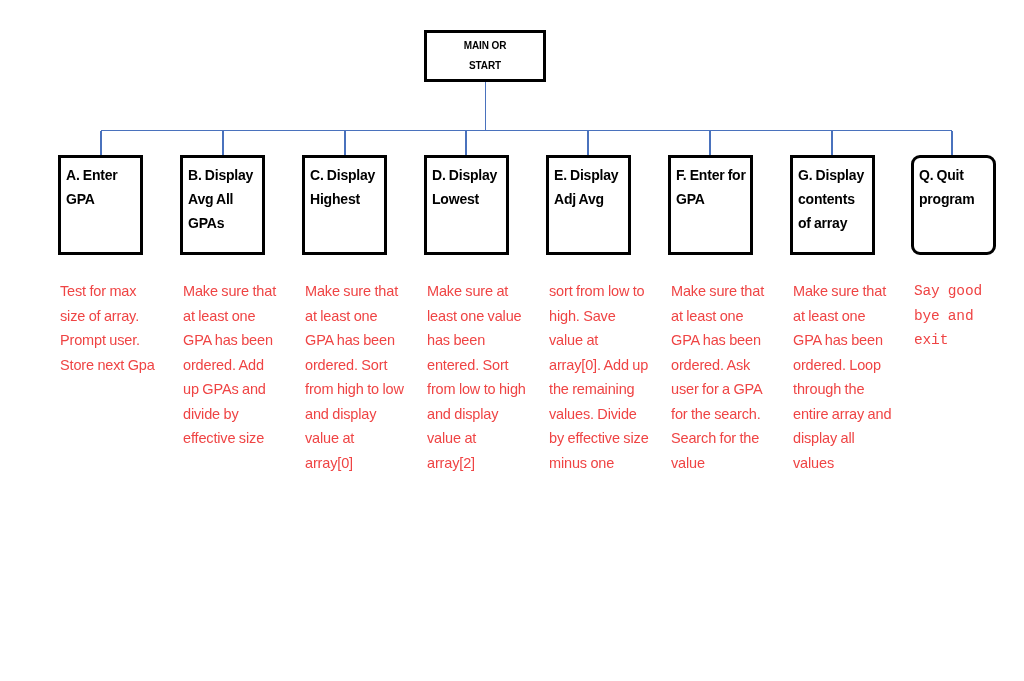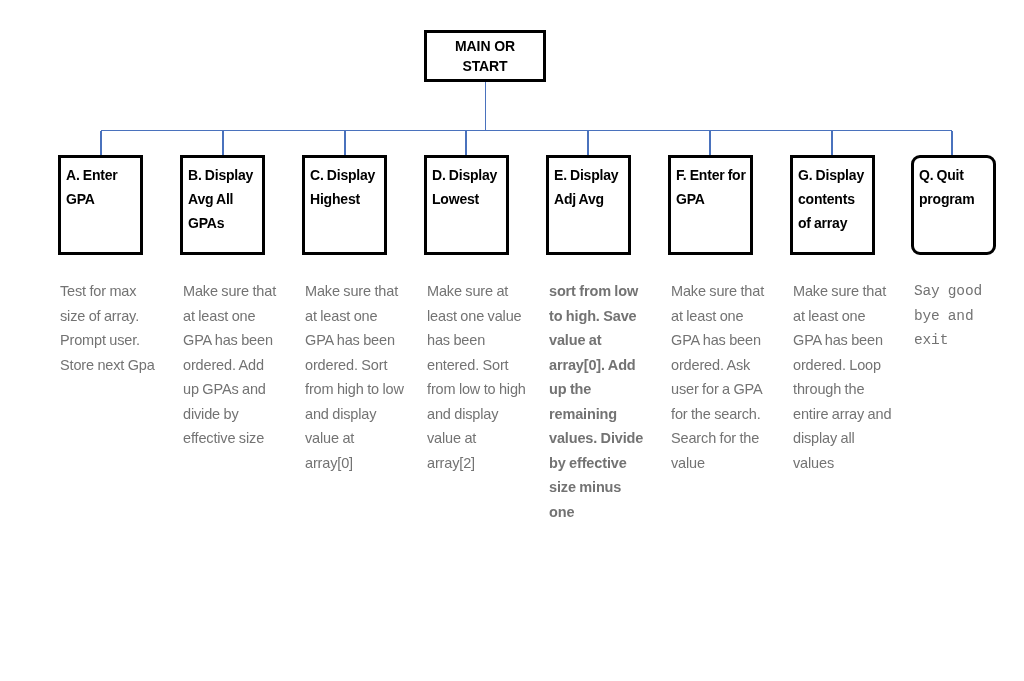--- a/index.html
+++ b/index.html
@@ -43,21 +43,21 @@
     top: 30px;
     width: 122px;
     height: 52px;
     display: flex;
     flex-direction: column;
     align-items: center;
     justify-content: center;
   }
   .root-line {
     font-weight: bold;
-    font-size: 14px;
+    font-size: 10px;
     line-height: 20px;
     letter-spacing: -0.1px;
     white-space: nowrap;
   }
 
   .node-box.child {
     top: 155px;
     width: 85px;
     height: 100px;
     padding: 5px 3px 0 5px;
@@ -72,21 +72,21 @@
 
   
   .desc {
     position: absolute;
     top: 279px;
     width: 100px;
     font-size: 14.5px;
     line-height: 24.5px;
     letter-spacing: -0.15px;
     word-spacing: -0.4px;
-    color: #737373;
+    color: #ef4444;
   }
 </style>
 </head>
 <body>
 
 <div id="diagram">
 
   <svg id="connectors" viewBox="0 0 1024 681" width="1024" height="681">
     <g stroke="#4a72bd" stroke-width="1.6" fill="none" shape-rendering="crispEdges">
 
@@ -132,18 +132,18 @@
     <div class="child-label">G. Display contents of array</div>
   </div>
   <div class="node-box child" style="left:911px;border-radius:9px;">
     <div class="child-label">Q. Quit program</div>
   </div>
 
   <div class="desc" style="left:60px;">Test for max size of array. Prompt user. Store next Gpa</div>
   <div class="desc" style="left:183px;">Make sure that at least one GPA has been ordered. Add up GPAs and divide by effective size</div>
   <div class="desc" style="left:305px;">Make sure that at least one GPA has been ordered. Sort from high to low and display value at array[0]</div>
   <div class="desc" style="left:427px;">Make sure at least one value has been entered. Sort from low to high and display value at array[2]</div>
-  <div class="desc" style="left:549px;font-weight:bold;">sort from low to high. Save value at array[0]. Add up the remaining values. Divide by effective size minus one</div>
+  <div class="desc" style="left:549px;">sort from low to high. Save value at array[0]. Add up the remaining values. Divide by effective size minus one</div>
   <div class="desc" style="left:671px;">Make sure that at least one GPA has been ordered. Ask user for a GPA for the search. Search for the value</div>
   <div class="desc" style="left:793px;">Make sure that at least one GPA has been ordered. Loop through the entire array and display all values</div>
   <div class="desc" style="left:914px;font-family:Liberation Mono, monospace;">Say good bye and exit</div>
 
 </div>
 
 </body></html>

